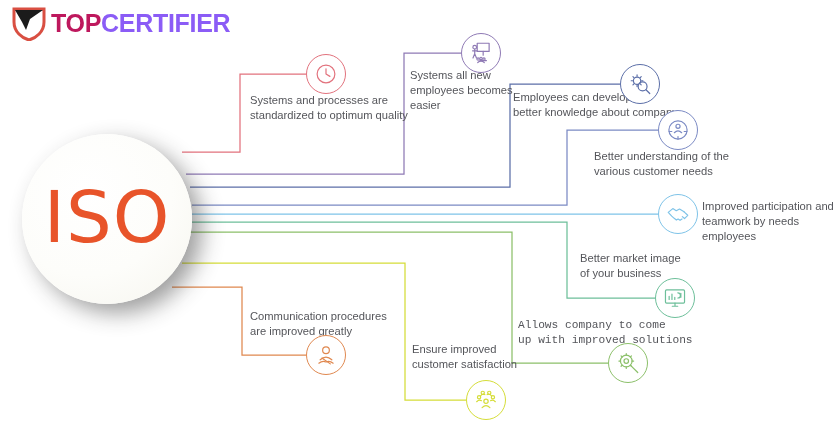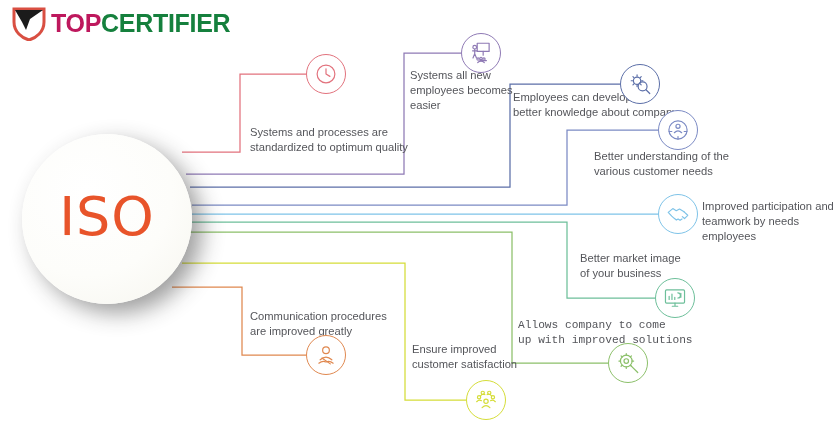--- a/index.html
+++ b/index.html
@@ -10,36 +10,36 @@
     overflow:hidden;
     position:relative;
   }
   #stage{position:absolute;left:0;top:0;width:839px;height:430px;}
 
   
   #logo{position:absolute;left:12px;top:5px;height:36px;display:flex;align-items:center;}
   #logo .shield{width:34px;height:36px;margin-right:5px;flex:0 0 auto;}
   #logo .wordmark{font-size:25px;letter-spacing:-0.3px;font-weight:bold;line-height:1;white-space:nowrap;}
   #logo .w-top{color:#be185d;}
-  #logo .w-cert{color:#15803d;}
+  #logo .w-cert{color:#8b5cf6;}
 
   
   #lines{position:absolute;left:0;top:0;width:839px;height:430px;}
 
   
   #iso-circle{
     position:absolute;left:22px;top:134px;width:170px;height:170px;
     border-radius:50%;
     background:radial-gradient(circle at 38% 33%, #ffffff 0%, #fdfdfa 55%, #f6f5ee 100%);
     box-shadow:10px 9px 22px rgba(40,40,40,0.45);
     display:flex;align-items:center;justify-content:center;
     z-index:5;
   }
   #iso-circle .iso-text{
-    font-size:54px;color:#e8542a;font-weight:normal;letter-spacing:1px;
+    font-size:72px;color:#e8542a;font-weight:normal;letter-spacing:1px;
     line-height:1;font-family:"DejaVu Sans", sans-serif;
     transform:translateY(-2px);
   }
 
   
   .node-label{
     position:absolute;
     font-size:11.2px;
     line-height:15px;
     color:#54555a;
@@ -82,21 +82,21 @@
       <polyline points="190,232 512,232 512,363 608,363" fill="none" stroke="#8cc06a" stroke-width="1.25"></polyline>
       <polyline points="182,263 405,263 405,400 466,400" fill="none" stroke="#d5dd38" stroke-width="1.25"></polyline>
       <polyline points="172,287 242,287 242,355 306,355" fill="none" stroke="#e0884f" stroke-width="1.25"></polyline>
     </svg>
 
   <div id="iso-circle">
     <span class="iso-text">ISO</span>
   </div>
 
   <div id="nodes-layer">
-      <div class="node-label" style="left: 250px; top: 93px; margin-top: 32px;">Systems and processes are
+      <div class="node-label" style="left: 250px; top: 93px;">Systems and processes are
 standardized to optimum quality</div>
       <div class="icon-bubble" style="left: 306px; top: 54px; color: rgb(226, 114, 125);">
         <span>
           <svg viewBox="0 0 24 24" width="26" height="26" fill="none" stroke="currentColor" stroke-width="1.1" stroke-linecap="round" stroke-linejoin="round">
             <circle cx="12" cy="12" r="8.2"></circle>
             <path d="M12 7.2 V12 L15.6 14.2"></path>
           </svg>
         </span>
       </div>
       <div class="node-label" style="left: 410px; top: 68px;">Systems all new

